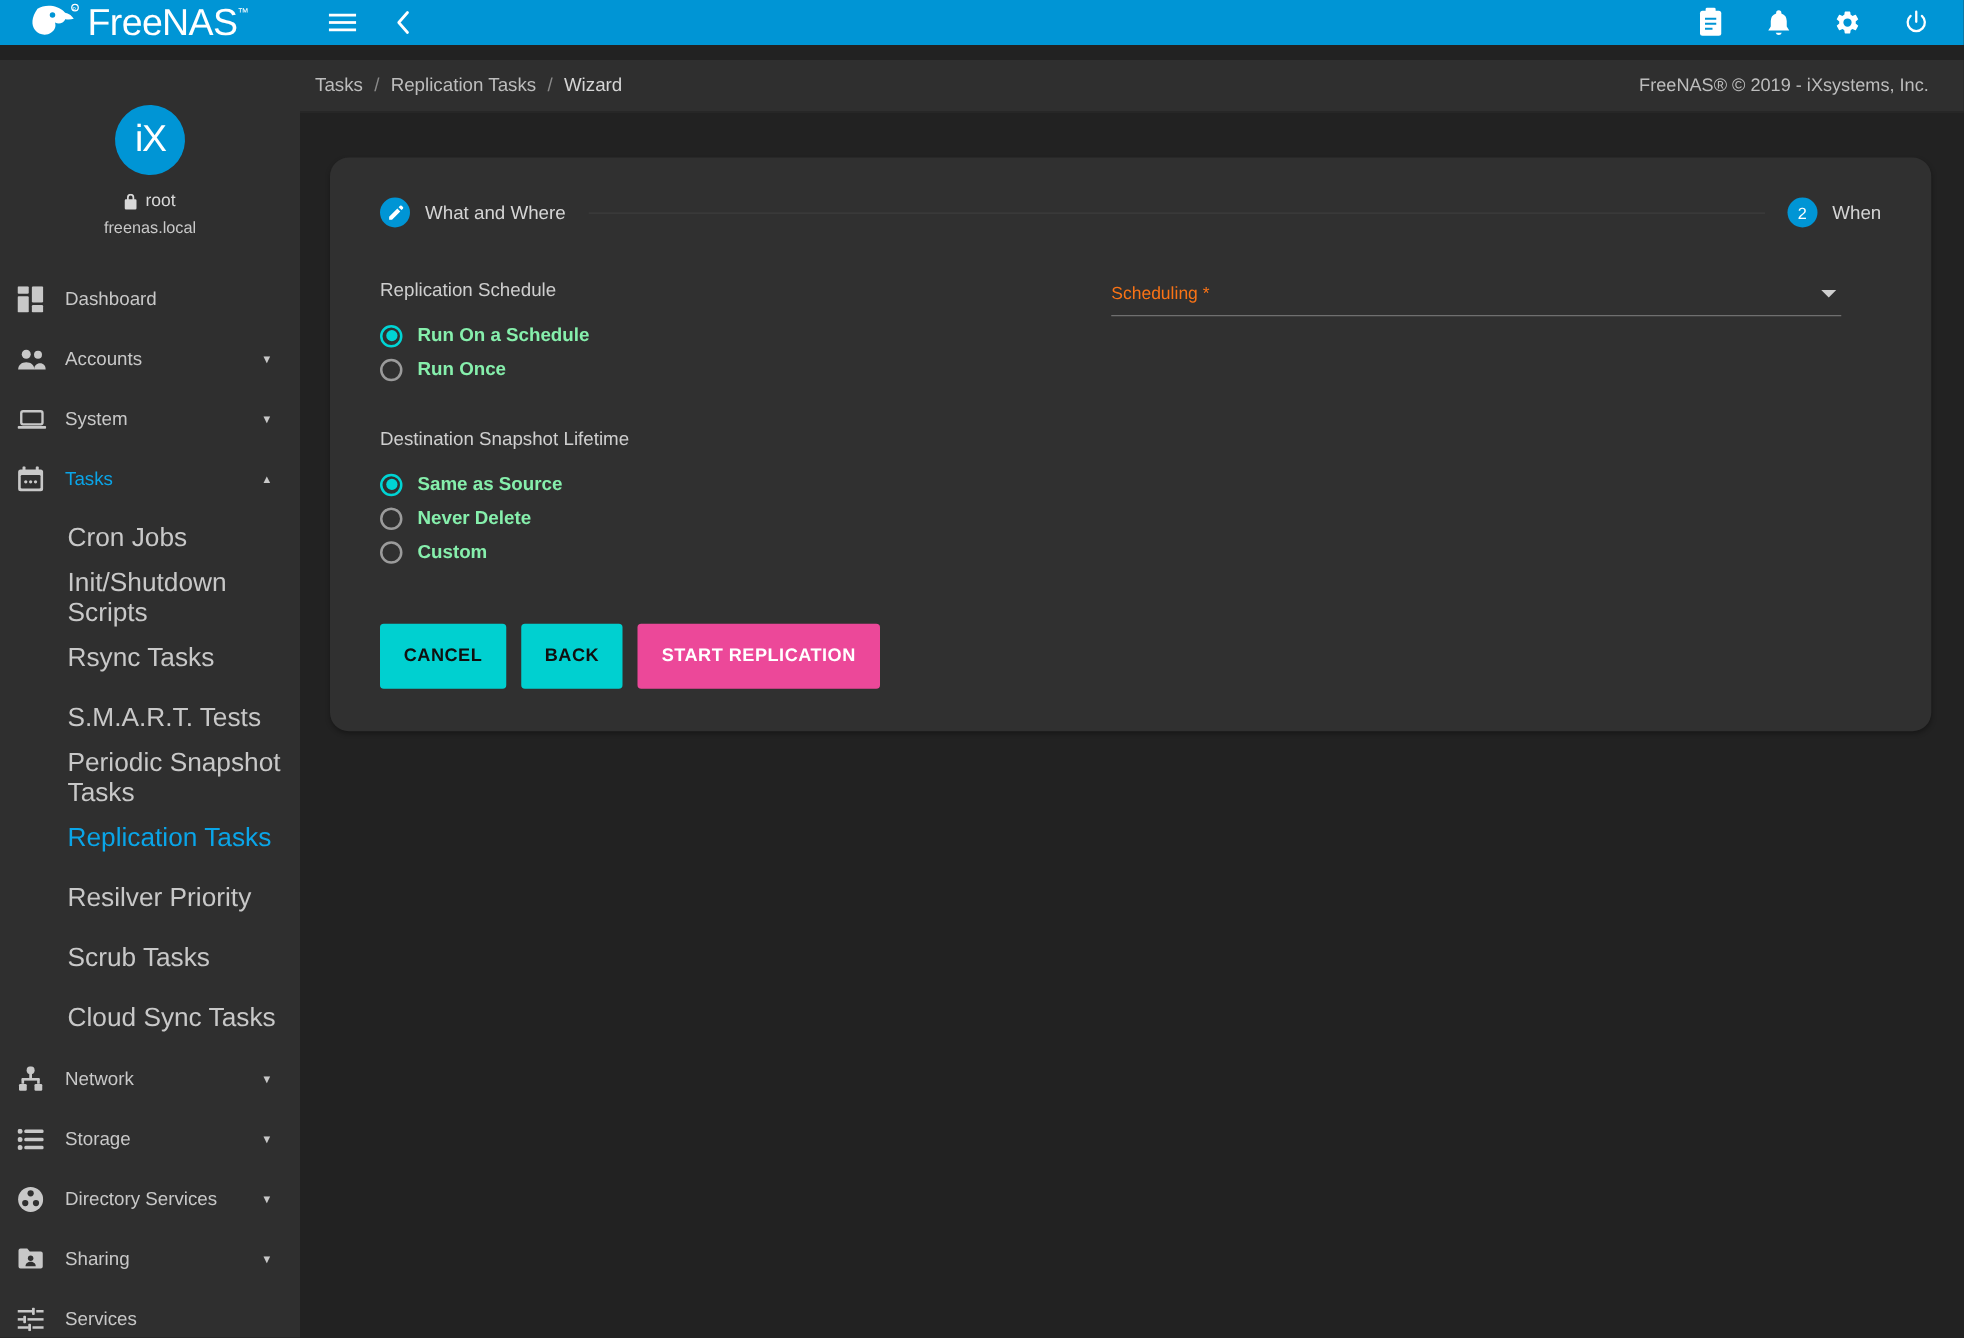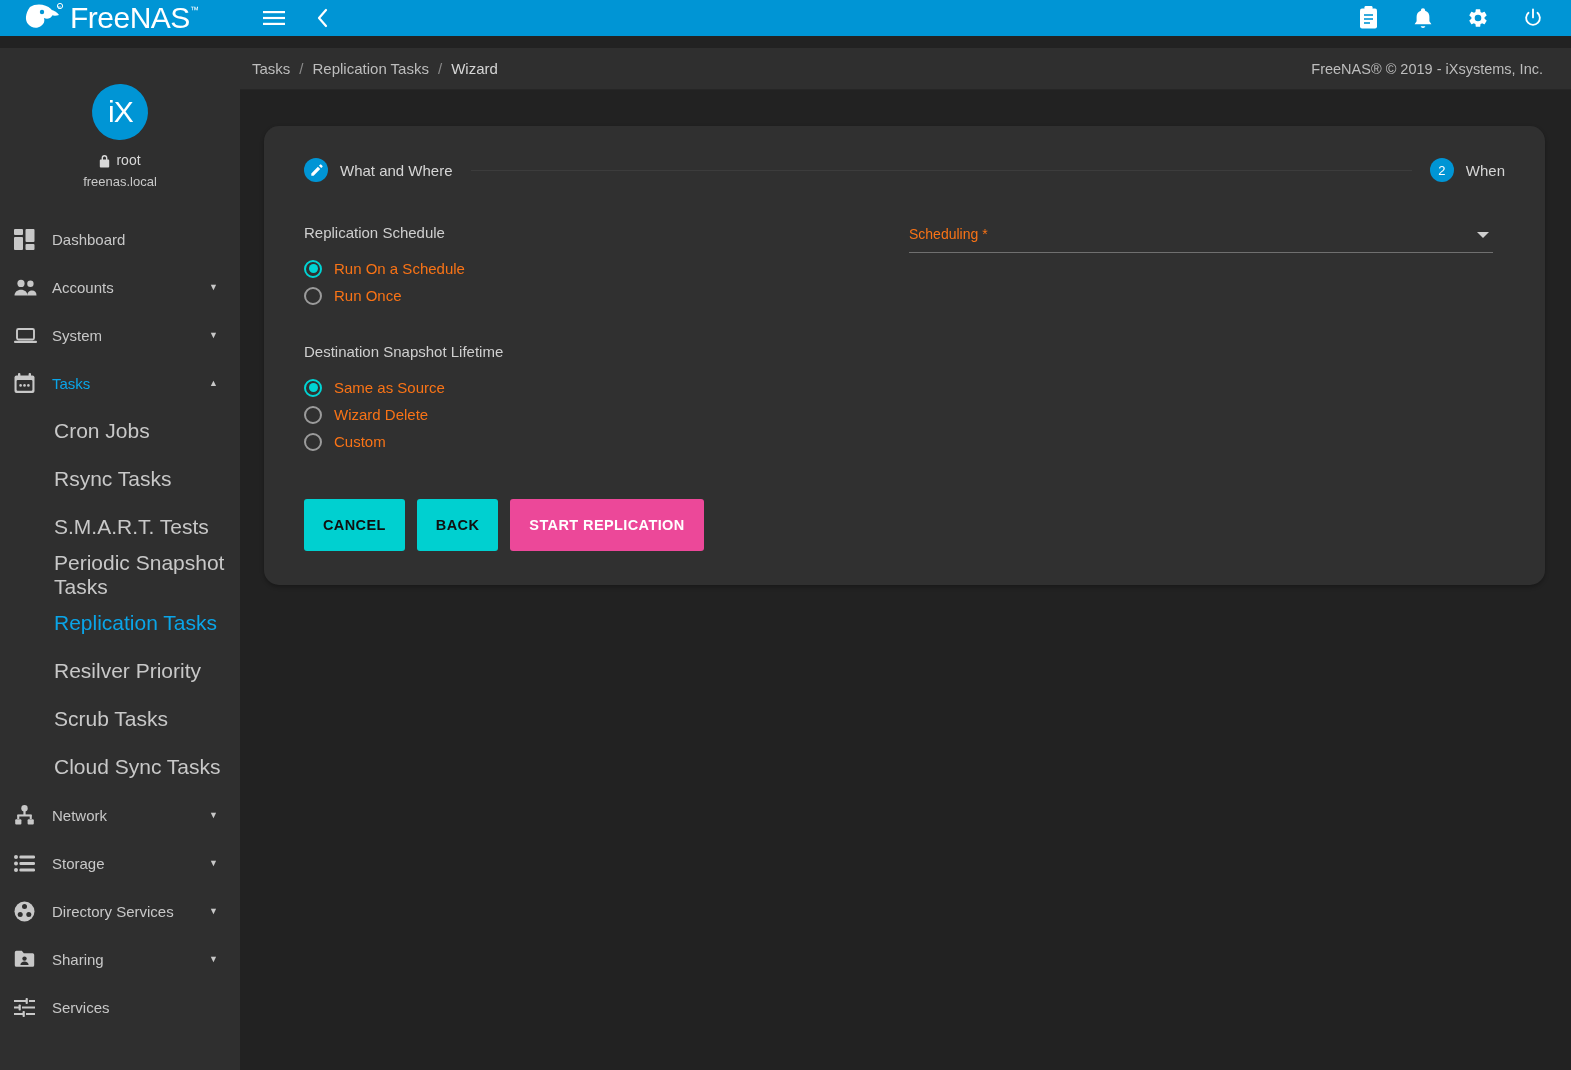--- a/index.html
+++ b/index.html
@@ -87,36 +87,36 @@
   .stepper { display: flex; align-items: center; height: 40px; }
   .step { display: flex; align-items: center; gap: 12px; }
   .step-badge {
     width: 24px; height: 24px; border-radius: 50%; background: #0095d5;
     display: flex; align-items: center; justify-content: center;
     color: #ffffff; font-size: 13px;
   }
   .step-label { color: #d5d5d5; font-size: 15px; }
   .step-line { flex: 1 1 auto; height: 1px; background: #3c3c3c; margin: 0 18px; }
 
-  .body-grid { display: flex; margin-top: 34px; gap: 20px; }
+  .body-grid { display: flex; margin-top: 34px; }
   .col-left { width: 585px; flex: 0 0 585px; }
   .col-right { flex: 1 1 auto; padding-top: 2px; }
 
   .group-label { color: #cfcfcf; font-size: 15px; margin-bottom: 14px; }
   .group-label.second { margin-top: 34px; }
   .radio-row { display: flex; align-items: center; height: 27px; cursor: pointer; gap: 12px; }
   .radio {
     width: 18px; height: 18px; border-radius: 50%; border: 2px solid #9b9b9b;
     display: flex; align-items: center; justify-content: center; flex: 0 0 18px;
   }
   .radio.checked { border-color: #00d4d4; }
   .radio.checked::after {
     content: ""; width: 9px; height: 9px; border-radius: 50%; background: #00d4d4;
   }
-  .radio-label { color: #f97316; font-size: 15px; }
+  .radio-label { color: #86efac; font-size: 15px; font-weight: bold; }
 
   .field { position: relative; width: 584px; }
   .field-label { color: #f97316; font-size: 14px; padding-bottom: 10px; }
   .field-underline { height: 1px; background: #6f6f6f; width: 100%; }
   .field-arrow {
     position: absolute; right: 4px; top: 6px;
     width: 0; height: 0; border-left: 6px solid transparent;
     border-right: 6px solid transparent; border-top: 6px solid #cfcfcf;
   }
 
@@ -277,20 +277,23 @@
               <circle cx="14.4" cy="12.4" r="1.3"></circle>
             </g>
           </svg>
       </span>
       <span class="m-label">Tasks</span>
       <span class="caret">▲</span>
     </div>
 
     <div class="sub-item">
       <span>Cron Jobs</span>
+    </div>
+    <div class="sub-item">
+      <span>Init/Shutdown Scripts</span>
     </div>
     <div class="sub-item">
       <span>Rsync Tasks</span>
     </div>
     <div class="sub-item">
       <span>S.M.A.R.T. Tests</span>
     </div>
     <div class="sub-item">
       <span>Periodic Snapshot Tasks</span>
     </div>
@@ -440,21 +443,21 @@
           </div>
 
           <div class="group-label second">Destination Snapshot Lifetime</div>
 
           <div class="radio-row">
             <span class="radio checked"></span>
             <span class="radio-label">Same as Source</span>
           </div>
           <div class="radio-row">
             <span class="radio"></span>
-            <span class="radio-label">Wizard Delete</span>
+            <span class="radio-label">Never Delete</span>
           </div>
           <div class="radio-row">
             <span class="radio"></span>
             <span class="radio-label">Custom</span>
           </div>
 
           <div class="btn-row">
             <button class="btn teal">CANCEL</button>
             <button class="btn teal">BACK</button>
             <button class="btn blue">START REPLICATION</button>

